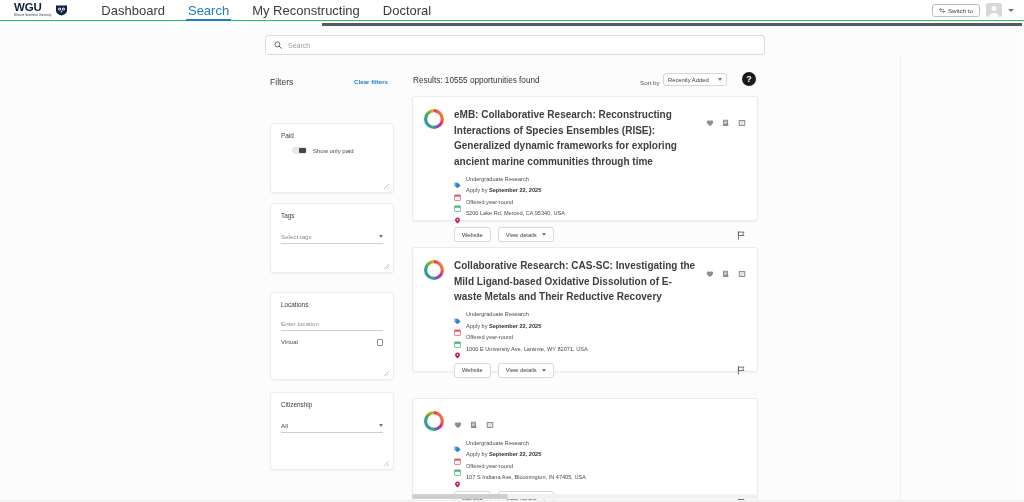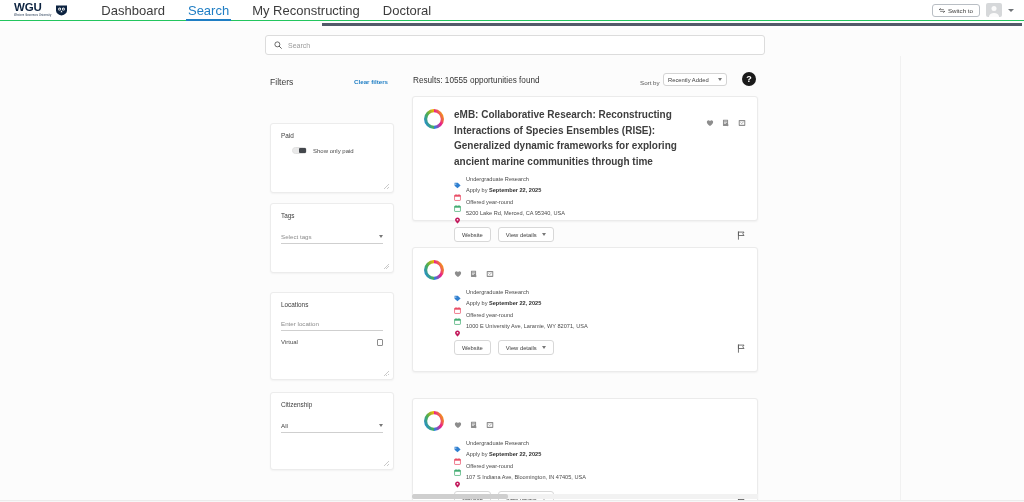--- a/index.html
+++ b/index.html
@@ -486,20 +486,21 @@
   <div class="result-card" style="top:219px; height:125px;">
     <div class="rc-inner">
       <div class="ring">
         <svg width="20" height="20" viewBox="0 0 20 20">
           <path d="M10 1.6 A8.4 8.4 0 0 1 10 18.4" stroke="url(#g1a)" stroke-width="3.2" fill="none"></path>
           <path d="M10 18.4 A8.4 8.4 0 0 1 10 1.6" stroke="url(#g1b)" stroke-width="3.2" fill="none"></path>
         </svg>
       </div>
       <div class="rc-main">
         <div class="rc-titlerow">
+          <div class="rc-title">Collaborative Research: CAS-SC: Investigating the Mild Ligand-based Oxidative Dissolution of E-waste Metals and Their Reductive Recovery</div>
           <div class="rc-actions">
             <span class="act-icon">
               <svg width="8" height="8" viewBox="0 0 10 10">
                   <path d="M5 8.8 C1 6.2 0.4 3.8 1.7 2.3 C2.9 1 4.3 1.5 5 2.7 C5.7 1.5 7.1 1 8.3 2.3 C9.6 3.8 9 6.2 5 8.8 Z" fill="#8d8d8d"></path>
                 </svg>
             </span>
             <span class="act-icon">
               <svg width="8" height="8" viewBox="0 0 10 10">
                   <rect x="1.2" y="0.8" width="6.4" height="8" rx="0.6" fill="#8d8d8d"></rect>
                   <rect x="2.4" y="2.2" width="4" height="0.7" fill="#fff"></rect>

